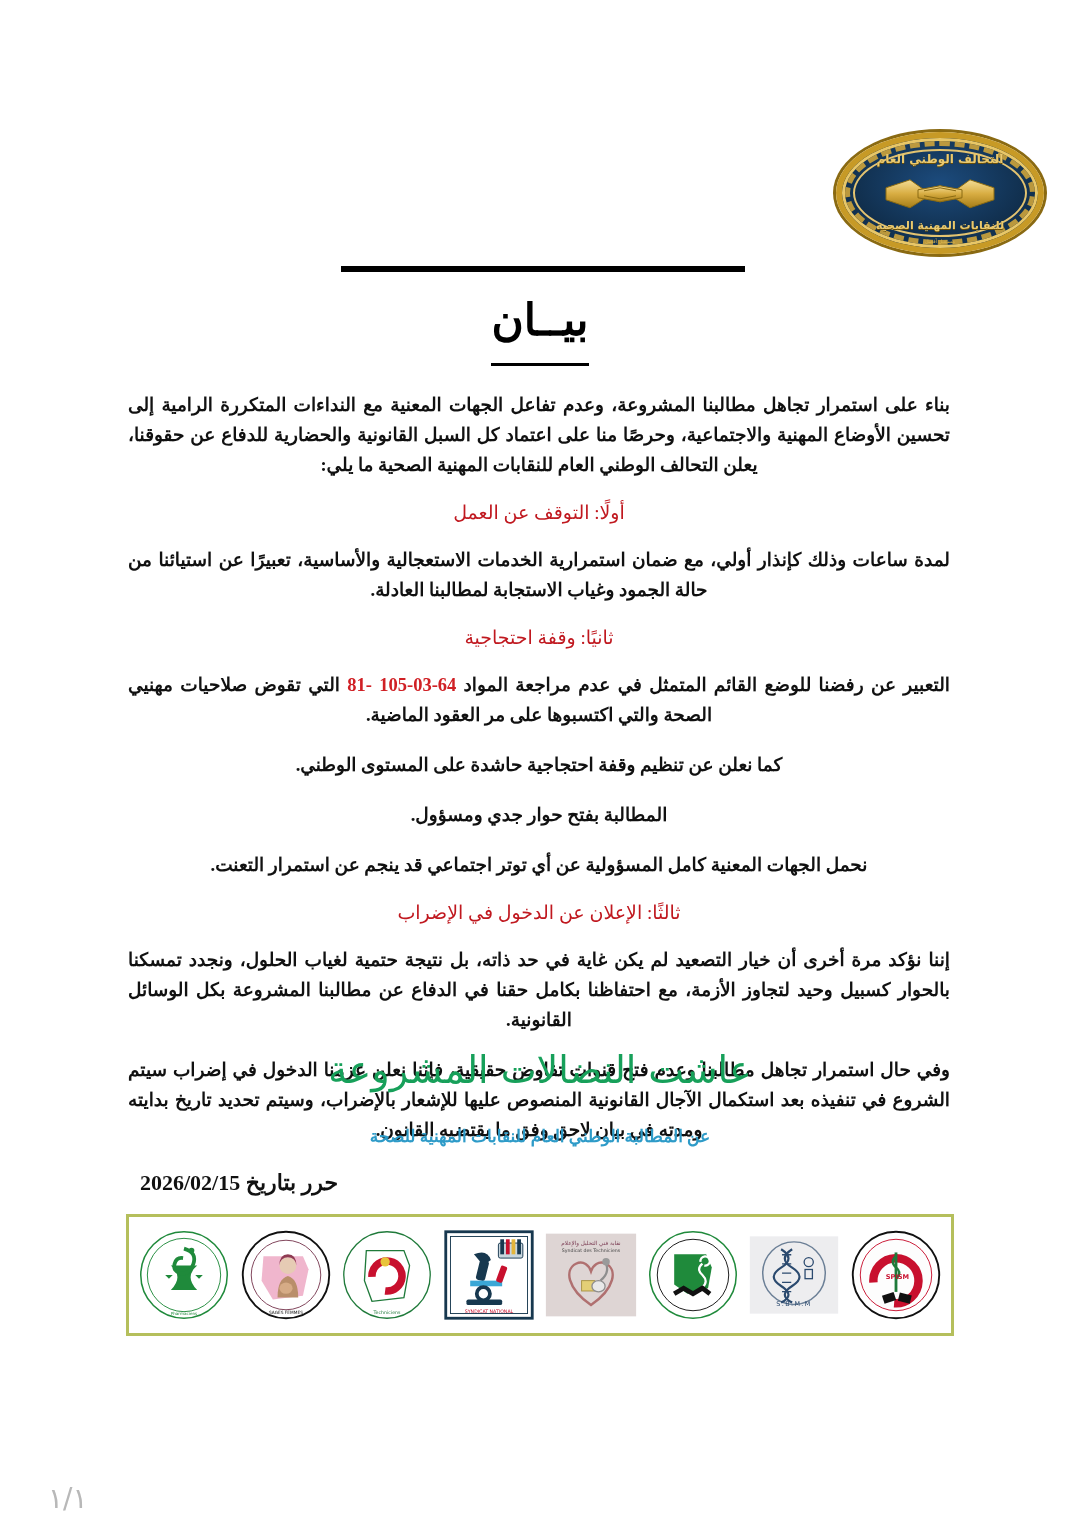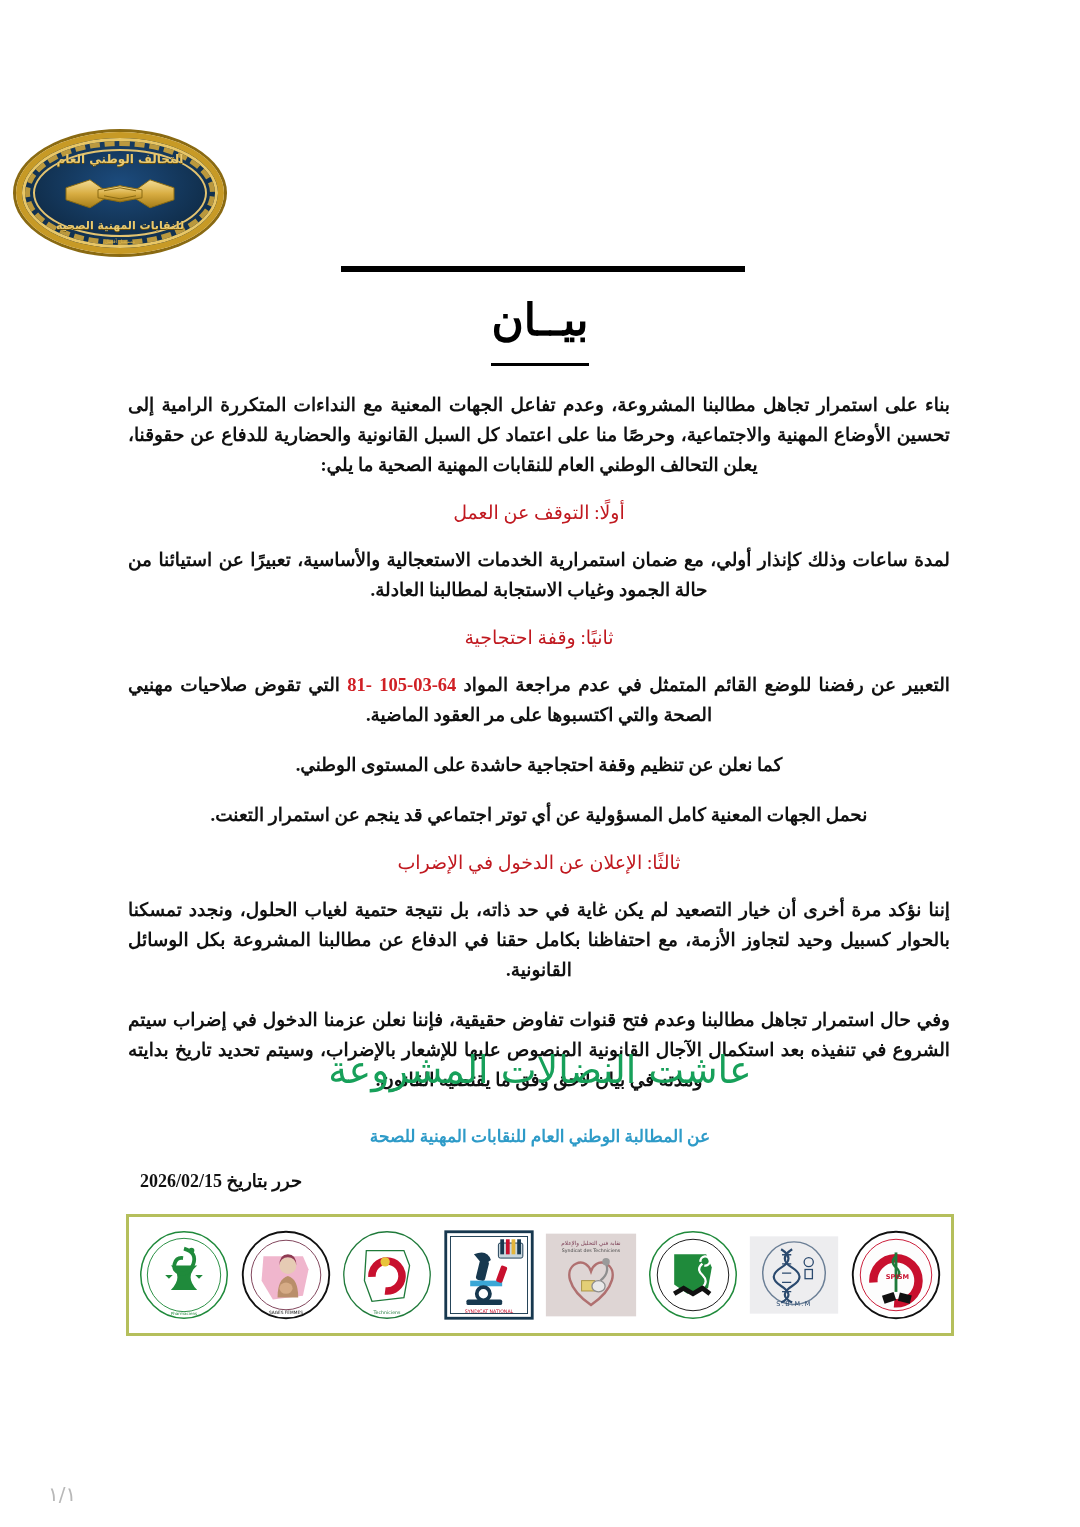--- a/index.html
+++ b/index.html
@@ -13,24 +13,24 @@
     height: 1527px;
     background: #ffffff;
     font-family: "Liberation Serif", "DejaVu Serif", serif;
     overflow: hidden;
   }
 
   
   .emblem-wrap {
     position: absolute;
     top: 132px;
-    left: 16px;
+    left: 4px;
     width: 1040px;
     display: flex;
-    justify-content: flex-end;
+    justify-content: flex-start;
   }
   .emblem {
     position: relative;
     width: 196px;
     height: 110px;
     border-radius: 50%;
     background: radial-gradient(ellipse at 50% 40%, #1d4a7a 0%, #133556 55%, #0d2843 100%);
     border: 6px solid #c79a26;
     box-shadow: 0 0 0 3px #8a6a12, inset 0 0 0 3px #e8c768;
     overflow: hidden;
@@ -147,21 +147,21 @@
     font-size: 17px;
     font-weight: bold;
     color: #2e9bc8;
   }
   .date-line {
     position: absolute;
     top: 1170px;
     right: 0;
     left: 140px;
     text-align: left;
-    font-size: 18px;
+    font-size: 22px;
     font-weight: bold;
     color: #111;
     direction: rtl;
   }
 
   
   .logo-strip {
     position: absolute;
     top: 1214px;
     left: 126px;
@@ -180,21 +180,21 @@
     height: 104px;
     display: flex;
     align-items: center;
     justify-content: center;
     flex: 0 0 auto;
   }
   .page-num {
     position: absolute;
     left: 48px;
     top: 1482px;
-    font-size: 20px;
+    font-size: 28px;
     color: #b8b8b8;
     font-family: "DejaVu Sans", sans-serif;
   }
 </style>
 </head>
 <body>
 
 <div class="page">
 
   <div class="emblem-wrap">
@@ -229,20 +229,21 @@
     <p class="para">بناء على استمرار تجاهل مطالبنا المشروعة، وعدم تفاعل الجهات المعنية مع النداءات المتكررة الرامية إلى تحسين الأوضاع المهنية والاجتماعية، وحرصًا منا على اعتماد كل السبل القانونية والحضارية للدفاع عن حقوقنا، يعلن التحالف الوطني العام للنقابات المهنية الصحية ما يلي:</p>
 
     <div class="heading">أولًا: التوقف عن العمل</div>
     <p class="para">لمدة ساعات وذلك كإنذار أولي، مع ضمان استمرارية الخدمات الاستعجالية والأساسية، تعبيرًا عن استيائنا من حالة الجمود وغياب الاستجابة لمطالبنا العادلة.</p>
 
     <div class="heading">ثانيًا: وقفة احتجاجية</div>
     <p class="para">
       <span>التعبير عن رفضنا للوضع القائم المتمثل في عدم مراجعة المواد <span class="red">64-03-105 -81</span> التي تقوض صلاحيات مهنيي الصحة والتي اكتسبوها على مر العقود الماضية.</span>
     </p>
     <p class="para center">كما نعلن عن تنظيم وقفة احتجاجية حاشدة على المستوى الوطني.</p>
+    <p class="para center">المطالبة بفتح حوار جدي ومسؤول.</p>
     <p class="para center">نحمل الجهات المعنية كامل المسؤولية عن أي توتر اجتماعي قد ينجم عن استمرار التعنت.</p>
 
     <div class="heading">ثالثًا: الإعلان عن الدخول في الإضراب</div>
     <p class="para">إننا نؤكد مرة أخرى أن خيار التصعيد لم يكن غاية في حد ذاته، بل نتيجة حتمية لغياب الحلول، ونجدد تمسكنا بالحوار كسبيل وحيد لتجاوز الأزمة، مع احتفاظنا بكامل حقنا في الدفاع عن مطالبنا المشروعة بكل الوسائل القانونية.</p>
     <p class="para">وفي حال استمرار تجاهل مطالبنا وعدم فتح قنوات تفاوض حقيقية، فإننا نعلن عزمنا الدخول في إضراب سيتم الشروع في تنفيذه بعد استكمال الآجال القانونية المنصوص عليها للإشعار بالإضراب، وسيتم تحديد تاريخ بدايته ومدته في بيان لاحق وفق ما يقتضيه القانون.</p>
   </div>
 
   <div class="slogan">عاشت النضالات المشروعة</div>
   <div class="signature">عن المطالبة الوطني العام للنقابات المهنية للصحة</div>
   <div class="date-line">حرر بتاريخ 2026/02/15</div>

